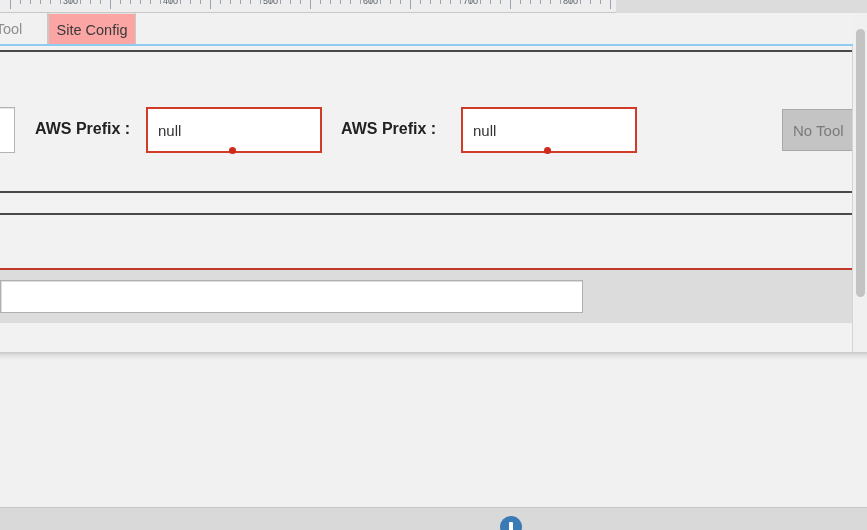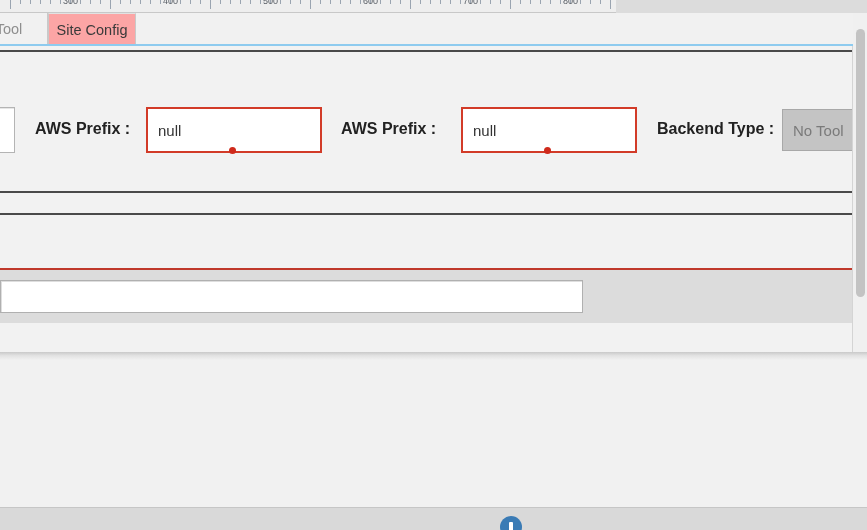--- a/index.html
+++ b/index.html
@@ -377,21 +377,20 @@
         <span>null</span>
       </div>
       <div class="dot" style="left:229px; top:44px;"></div>
 
       <div class="field-label" style="left:341px;">AWS Prefix :</div>
       <div class="text-input" style="left:461px; width:176px;">
         <span>null</span>
       </div>
       <div class="dot" style="left:544px; top:44px;"></div>
 
-      <div class="field-label" style="left:657px;">Backend Type :</div>
       <div class="combo-disabled" style="left:782px; width:90px;">
         <span>No Tool</span>
       </div>
     </div>
 
     <div class="hrule-dark" style="top:145px;"></div>
     <div class="hrule-dark" style="top:167px;"></div>
     <div class="hrule-red" style="top:222px;"></div>
 
     <div class="search-strip">

